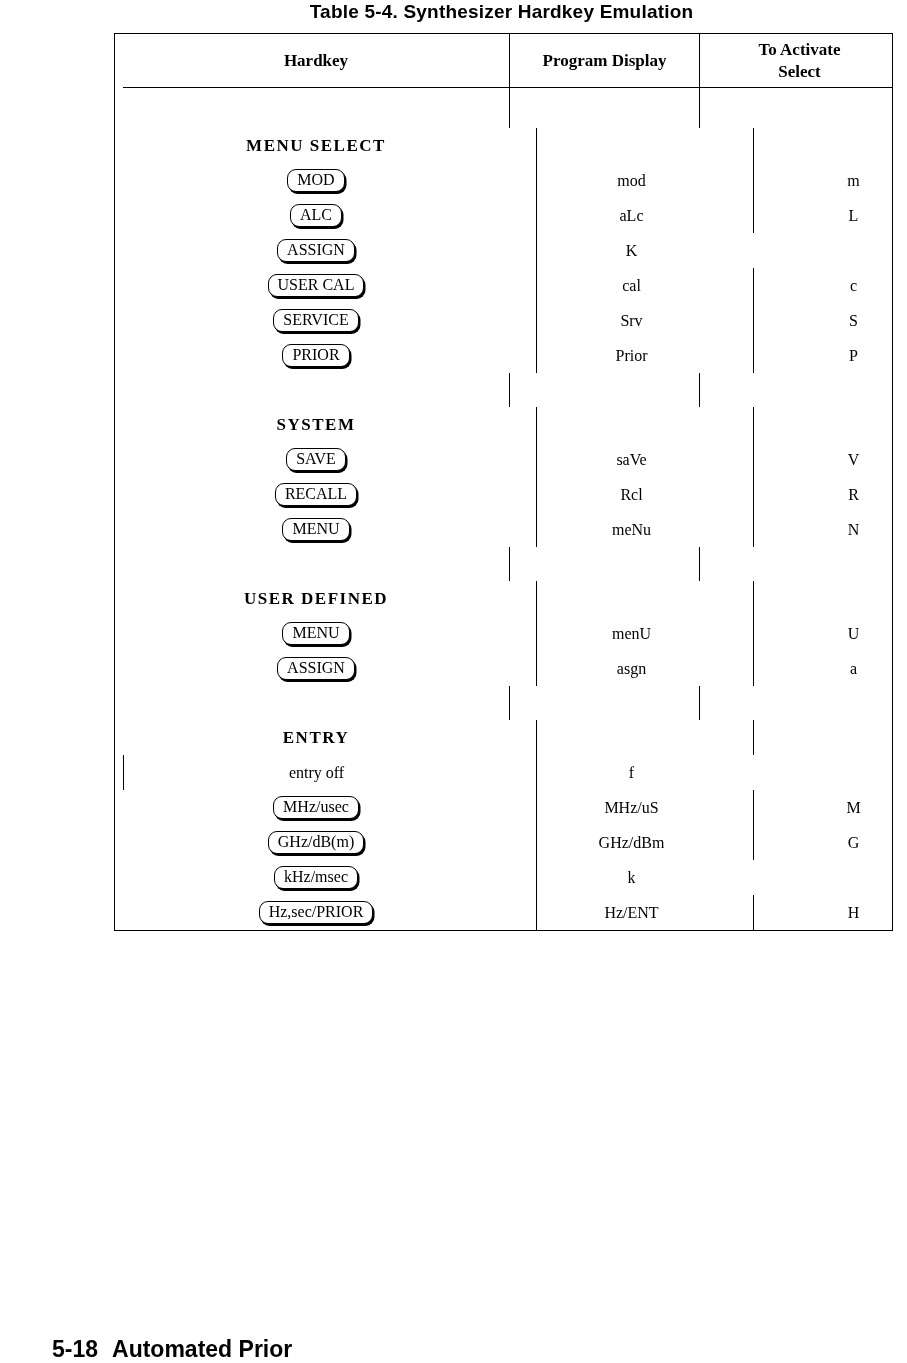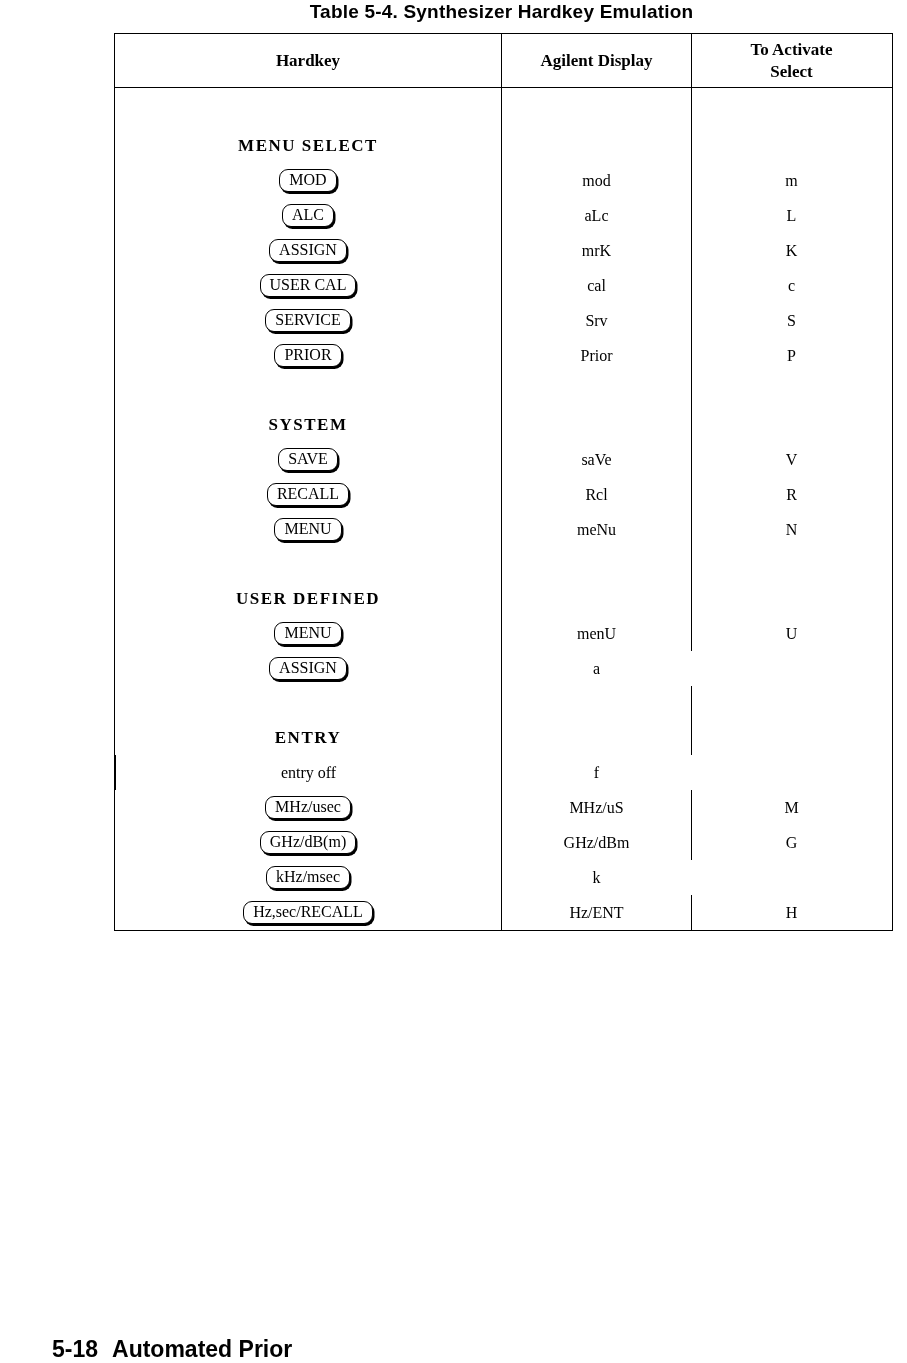--- a/index.html
+++ b/index.html
@@ -26,20 +26,21 @@
   }
   .hk-table {
     position: absolute;
     left: 66px;
     top: 33px;
     width: 779px;
     height: 898px;
     border: 1.5px solid #000;
     box-sizing: border-box;
     background: #fff;
+    padding-left: 8px;
   }
   .hk-row {
     display: grid;
     grid-template-columns: 386px 190px 200px;
     box-sizing: border-box;
   }
   .hk-cell {
     box-sizing: border-box;
     display: flex;
     align-items: center;
@@ -50,21 +51,21 @@
   .thead {
     height: 54px;
     border-bottom: 1.5px solid #000;
   }
   .thead .hk-cell {
     font-weight: bold;
     font-size: 17px;
     white-space: pre-line;
     line-height: 1.25;
   }
-  .tbody-row { height: 35px; }
+  .tbody-row { height: 35px; gap: 27px; }
   .spacer-row { }
   .section-heading {
     font-weight: bold;
     font-size: 17px;
     letter-spacing: 1.5px;
   }
   .keycap {
     display: inline-block;
     font-size: 16px;
     line-height: 1.15;
@@ -93,21 +94,21 @@
 </head>
 <body>
 
 <div class="page">
 
   <div class="doc-title">Table 5-4. Synthesizer Hardkey Emulation</div>
 
   <div class="hk-table">
     <div class="hk-row thead">
       <div class="hk-cell c1">Hardkey</div>
-      <div class="hk-cell c2">Agilent Display</div>
+      <div class="hk-cell c2">Program Display</div>
       <div class="hk-cell c3">To Activate
 Select</div>
     </div>
     <div id="table-body">
         <div class="hk-row spacer-row" style="height: 40px;">
           <div class="hk-cell c1"></div>
           <div class="hk-cell c2"></div>
           <div class="hk-cell c3"></div>
         </div>
         <div class="hk-row tbody-row">
@@ -136,23 +137,20 @@
             <span class="cell-text">aLc</span>
           </div>
           <div class="hk-cell c3">
             <span class="cell-text">L</span>
           </div>
         </div>
         <div class="hk-row tbody-row">
           <div class="hk-cell c1">
             <span class="keycap">ASSIGN</span>
           </div>
-          <div class="hk-cell c2">
-            <span class="cell-text">mrK</span>
-          </div>
           <div class="hk-cell c3">
             <span class="cell-text">K</span>
           </div>
         </div>
         <div class="hk-row tbody-row">
           <div class="hk-cell c1">
             <span class="keycap">USER CAL</span>
           </div>
           <div class="hk-cell c2">
             <span class="cell-text">cal</span>
@@ -248,20 +246,23 @@
             <span class="cell-text">menU</span>
           </div>
           <div class="hk-cell c3">
             <span class="cell-text">U</span>
           </div>
         </div>
         <div class="hk-row tbody-row">
           <div class="hk-cell c1">
             <span class="keycap">ASSIGN</span>
           </div>
+          <div class="hk-cell c2">
+            <span class="cell-text">asgn</span>
+          </div>
           <div class="hk-cell c3">
             <span class="cell-text">a</span>
           </div>
         </div>
         <div class="hk-row spacer-row" style="height: 34px;">
           <div class="hk-cell c1"></div>
           <div class="hk-cell c2"></div>
           <div class="hk-cell c3"></div>
         </div>
         <div class="hk-row tbody-row">
@@ -304,21 +305,21 @@
         <div class="hk-row tbody-row">
           <div class="hk-cell c1">
             <span class="keycap">kHz/msec</span>
           </div>
           <div class="hk-cell c3">
             <span class="cell-text">k</span>
           </div>
         </div>
         <div class="hk-row tbody-row">
           <div class="hk-cell c1">
-            <span class="keycap">Hz,sec/RECALL</span>
+            <span class="keycap">Hz,sec/PRIOR</span>
           </div>
           <div class="hk-cell c2">
             <span class="cell-text">Hz/ENT</span>
           </div>
           <div class="hk-cell c3">
             <span class="cell-text">H</span>
           </div>
         </div>
       </div>
   </div>

